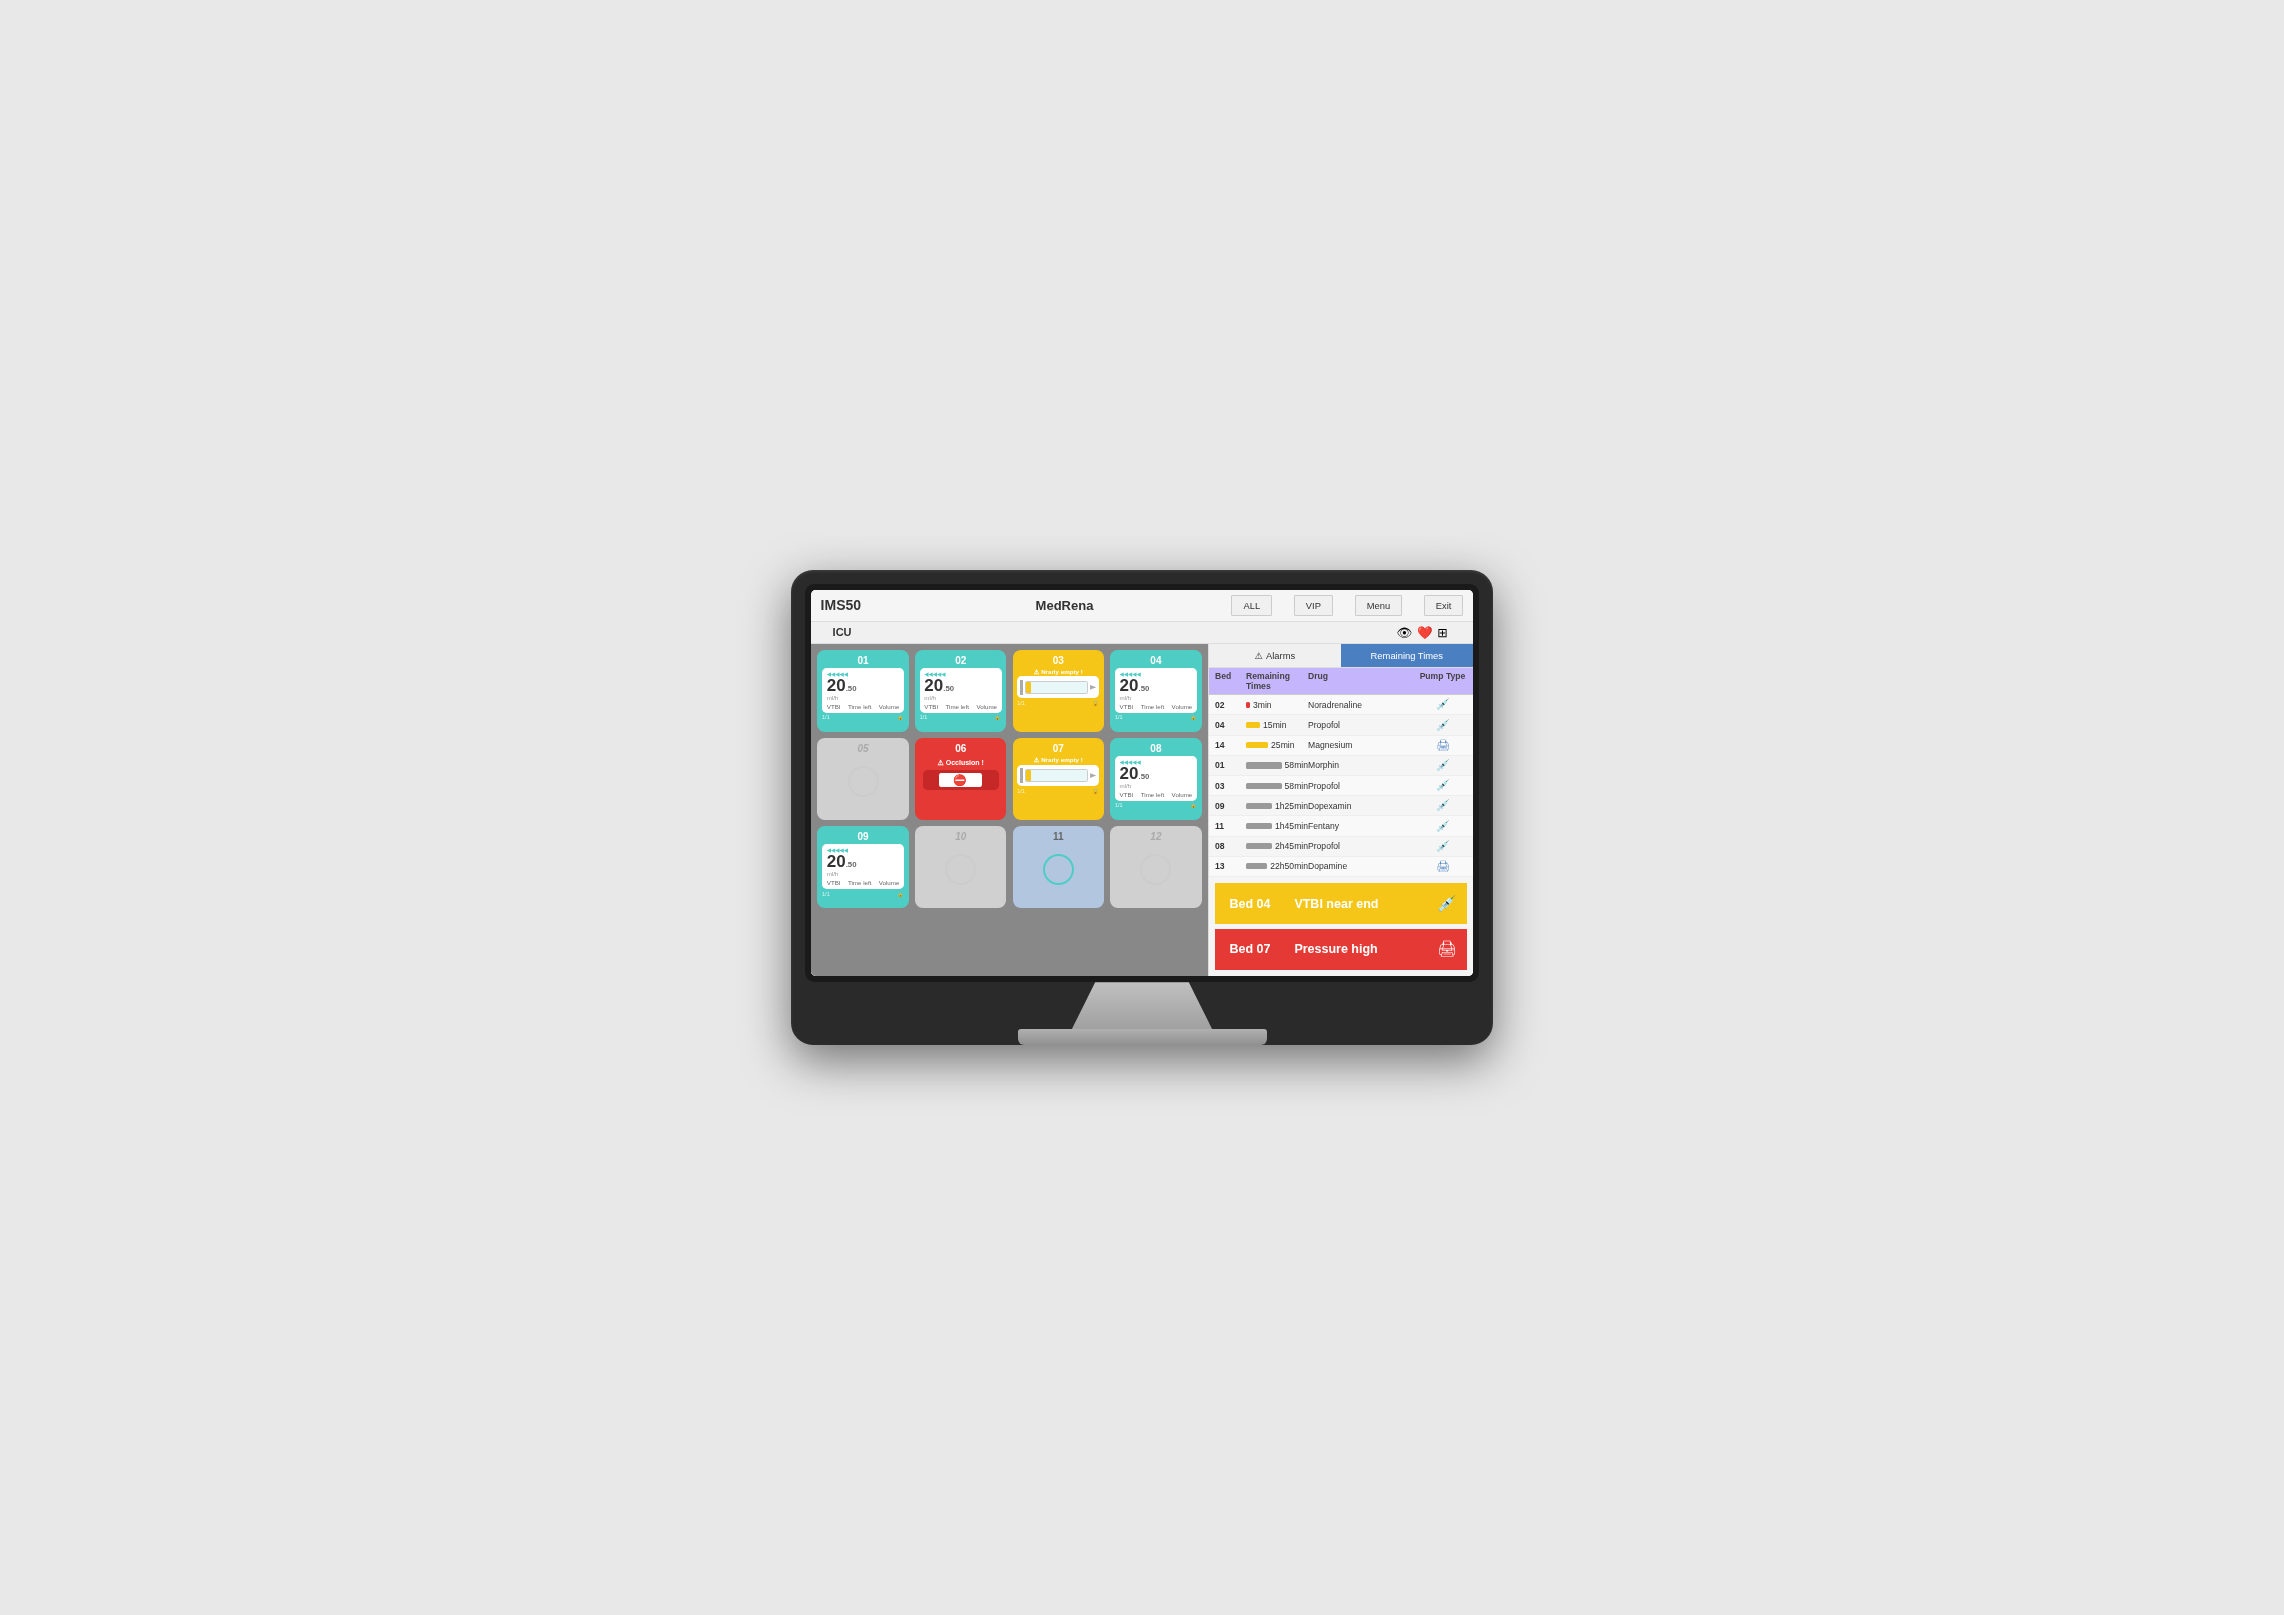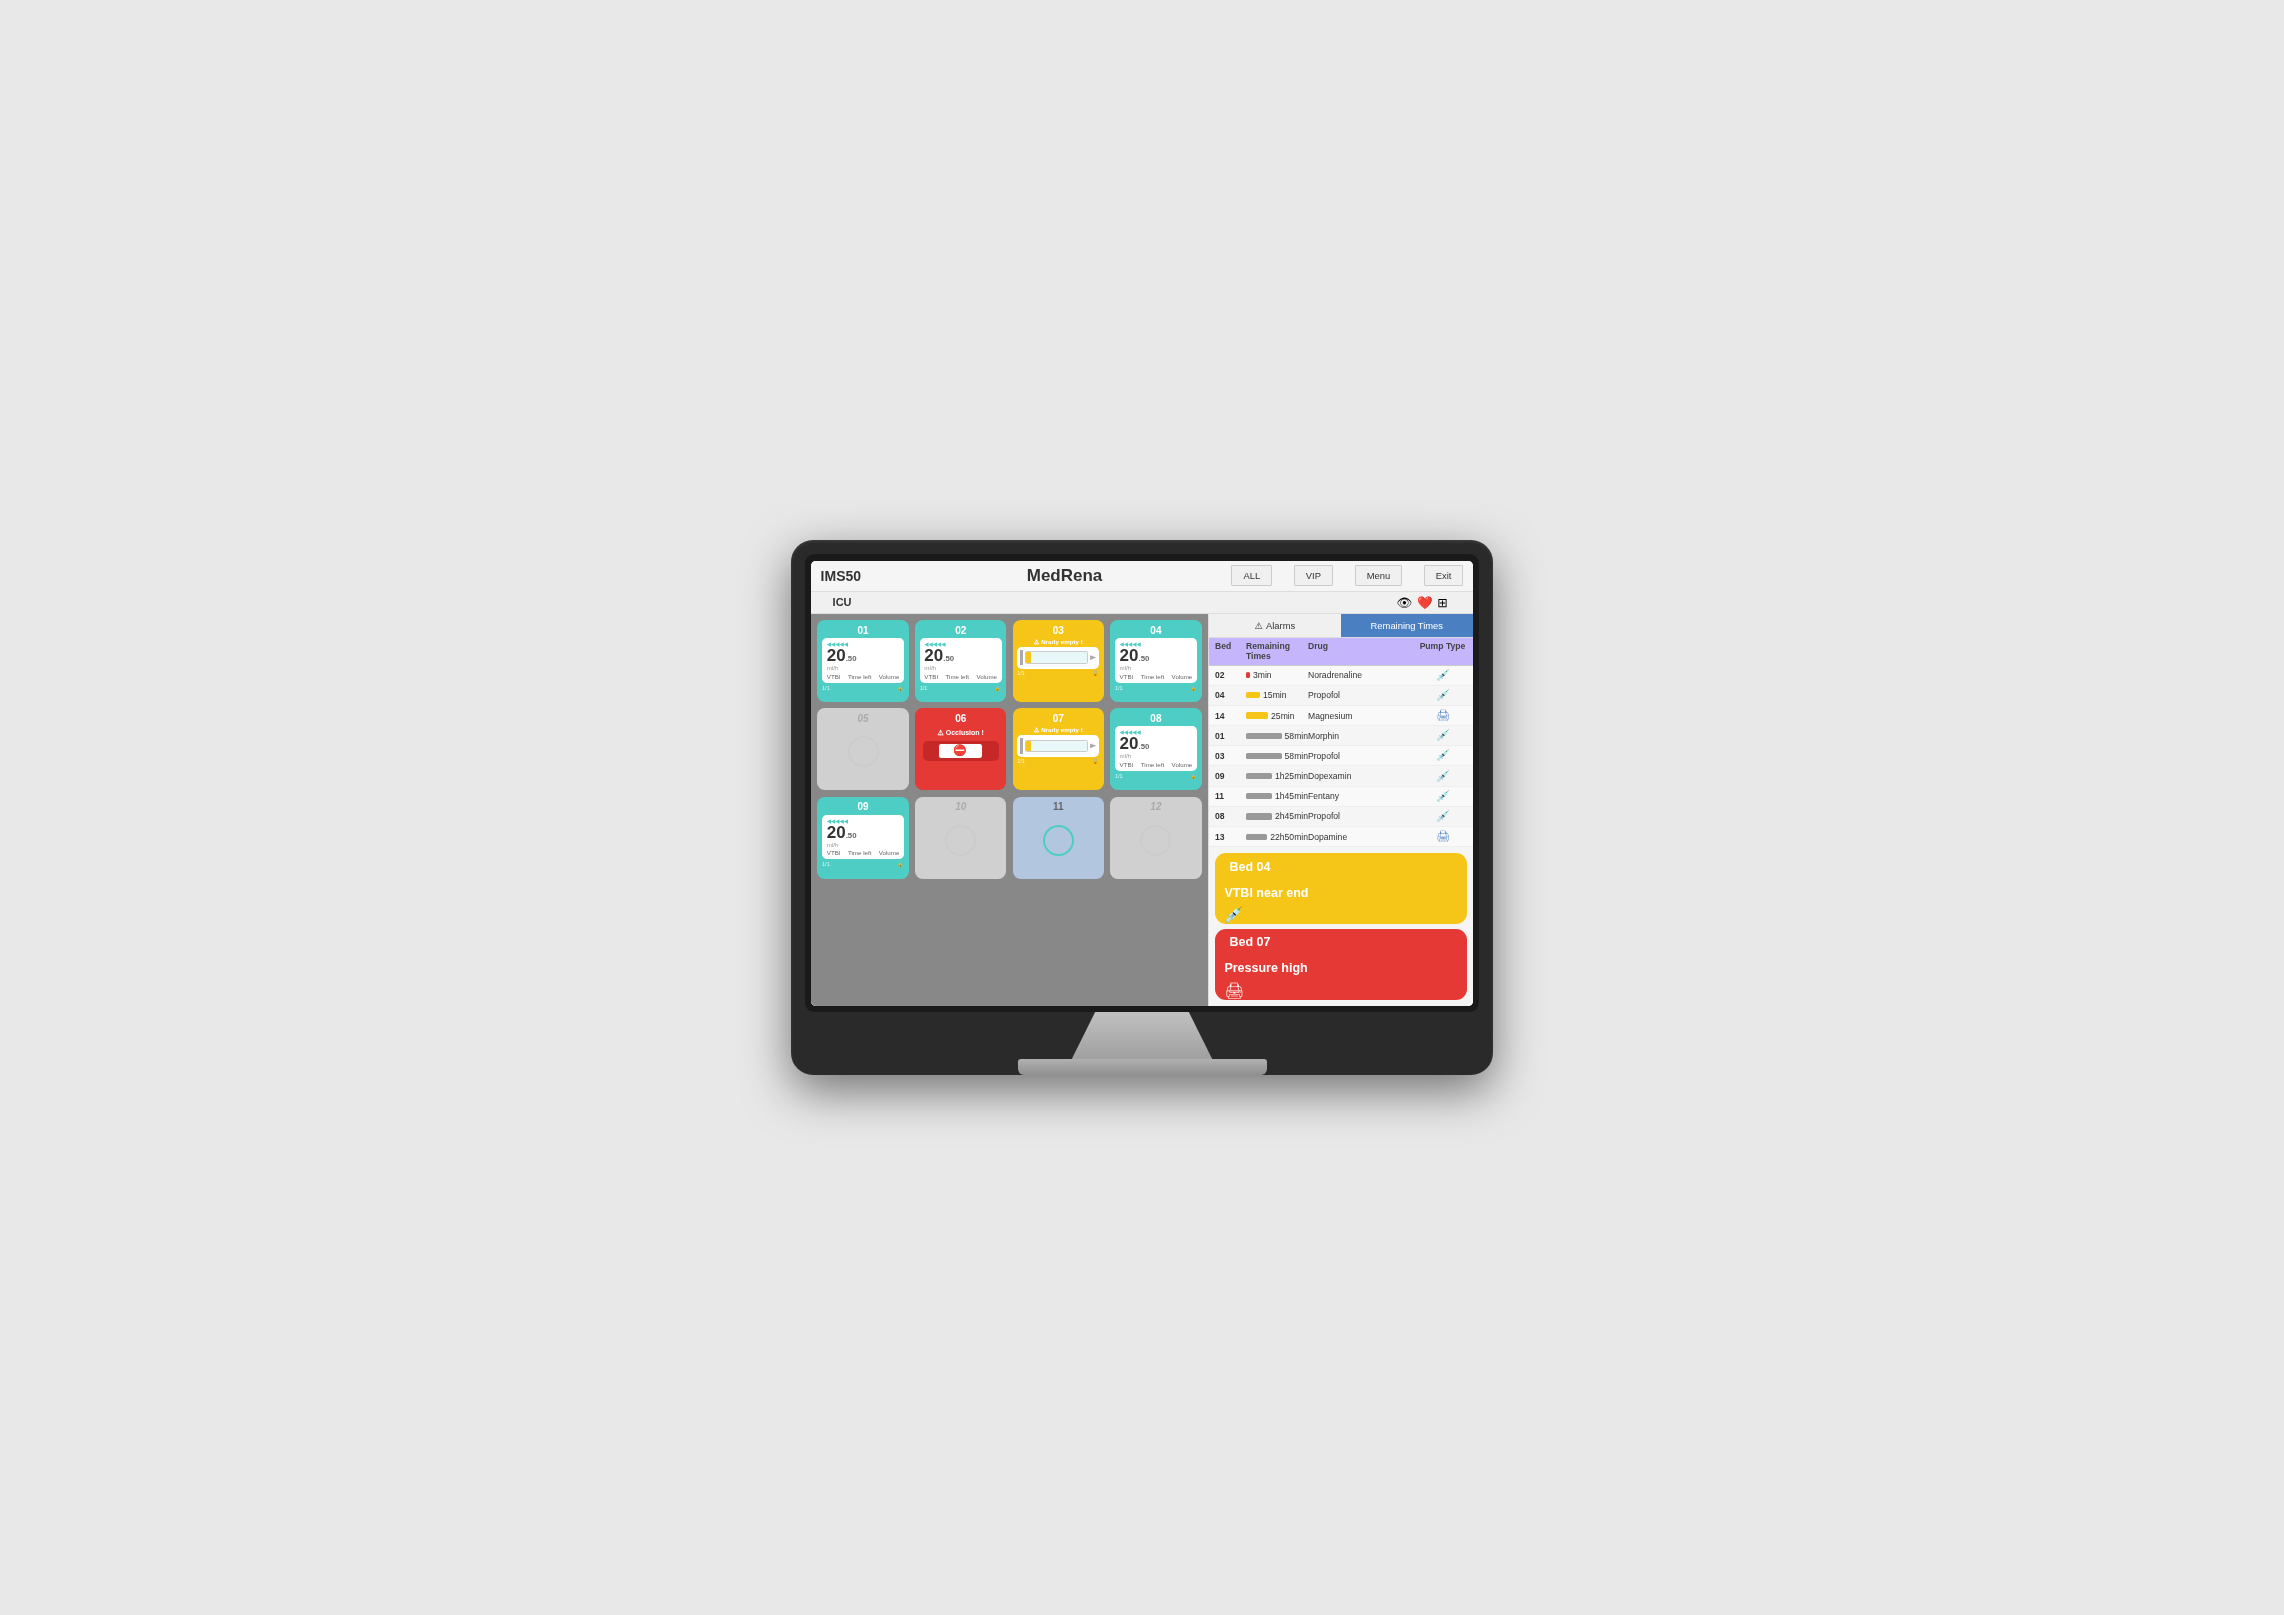--- a/index.html
+++ b/index.html
@@ -61,21 +61,21 @@
     .app-title {
       font-size: 14px;
       font-weight: bold;
       color: #333;
       width: 94px;
     }
 
     .app-brand {
       flex: 1;
       text-align: center;
-      font-size: 17px;
+      font-size: 13px;
       font-weight: bold;
       color: #333;
     }
 
     .header-buttons {
       display: flex;
       gap: 4.7px;
     }
 
     .header-btn {
@@ -301,24 +301,23 @@
     
     .alert-cards {
       padding: 6.2px;
       display: flex;
       flex-direction: column;
       gap: 4.7px;
     }
 
     .alert-card {
       display: flex;
-      border-radius: 11px;
+      border-radius: 0;
       overflow: hidden;
       min-height: 41px;
-      flex-direction: column;
     }
 
     .alert-card.yellow { background: #f5c518; }
     .alert-card.red { background: #e53935; }
 
     .alert-bed {
       width: 70px;
       display: flex;
       align-items: center;
       justify-content: center;

